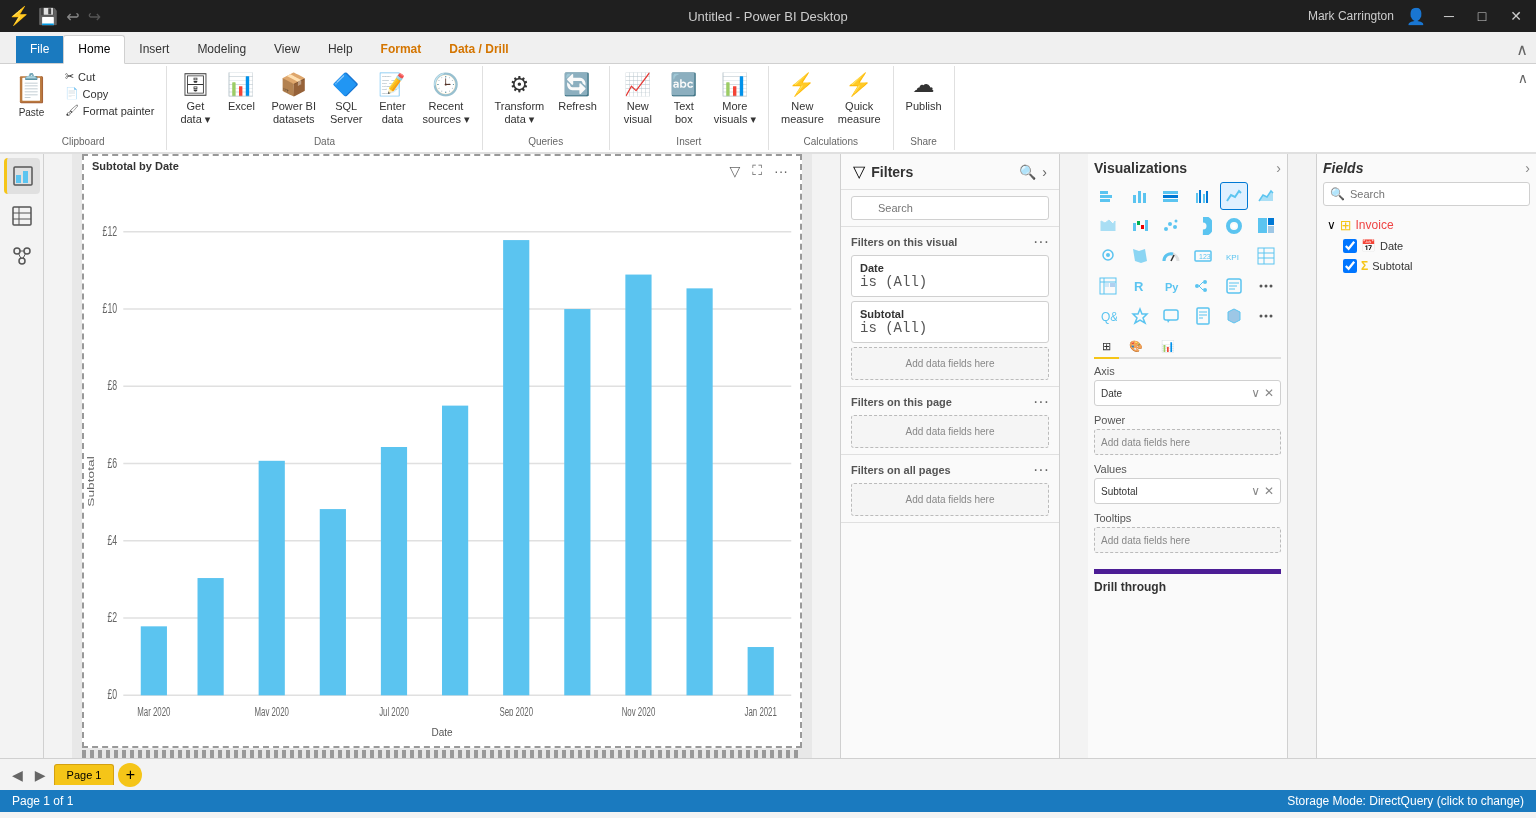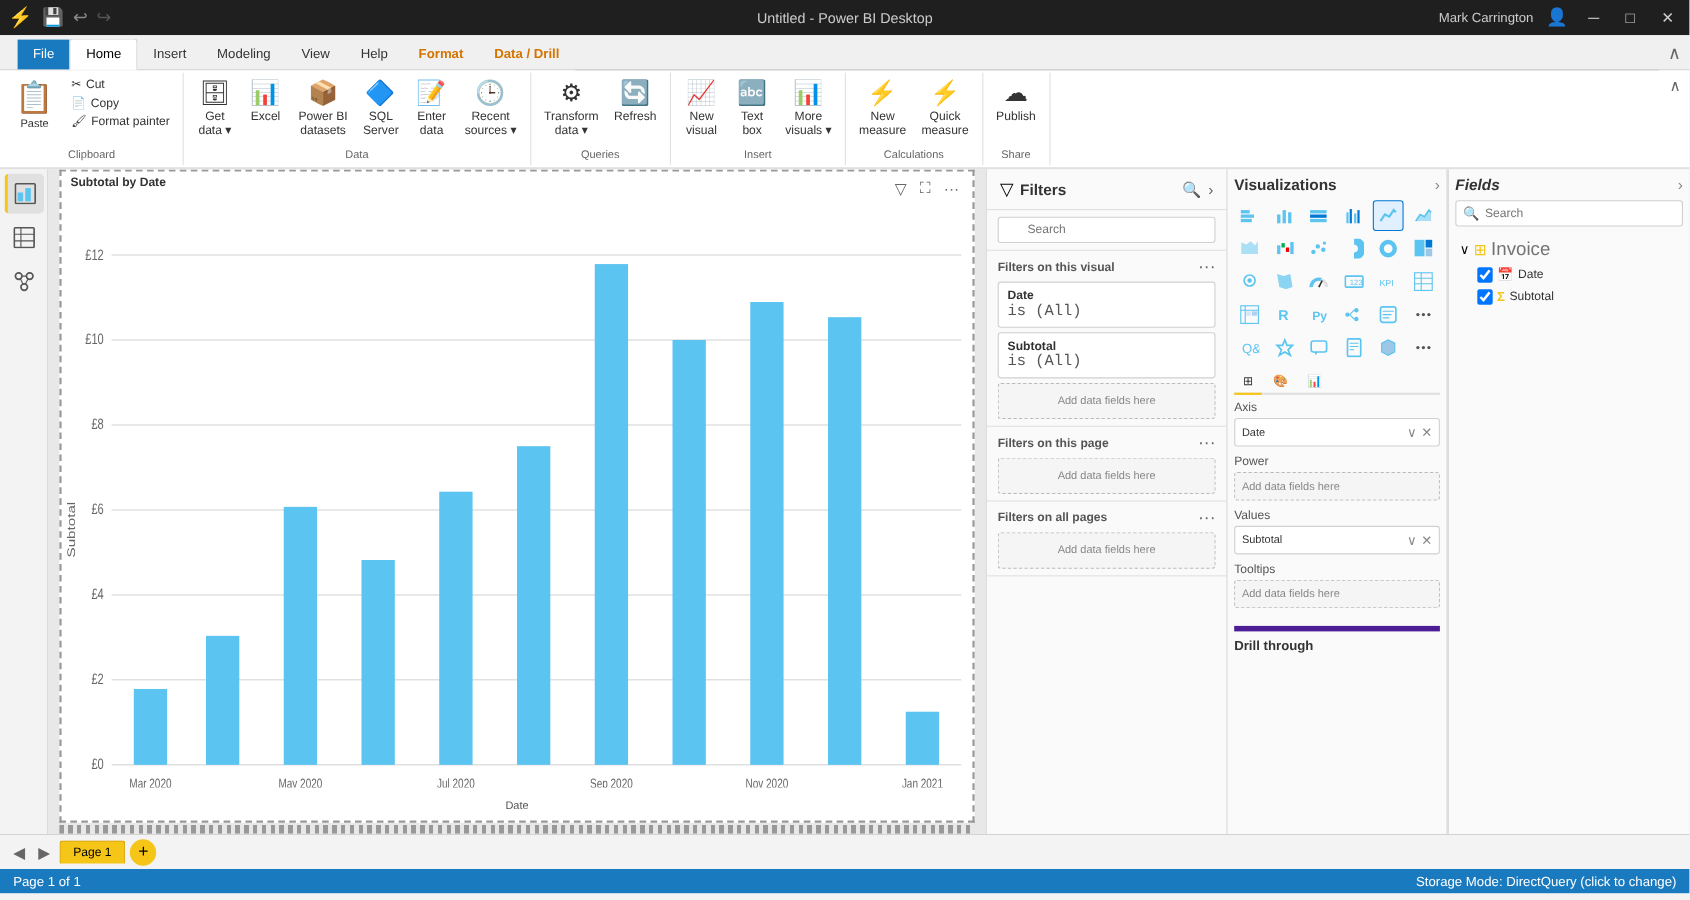--- a/index.html
+++ b/index.html
@@ -410,21 +410,21 @@
 
     .field-table { margin-bottom: 4px; }
     .field-table-header {
       display: flex;
       align-items: center;
       gap: 4px;
       padding: 3px 4px;
       cursor: pointer;
       border-radius: 3px;
     }
-    .field-table-name { font-size: 17px; color: #737373; font-weight: 500; }
+    .field-table-name { font-size: 12px; color: #ef4444; font-weight: 500; }
     .field-item {
       display: flex;
       align-items: center;
       gap: 4px;
       padding: 3px 4px 3px 20px;
       cursor: pointer;
       border-radius: 3px;
     }
     .field-checkbox { width: 14px; height: 14px; }
     .field-name { font-size: 11px; color: #333; }
@@ -630,21 +630,21 @@
         <span class="label">Publish</span>
       </button>
     </div>
     <div class="ribbon-group-label">Share</div>
   </div>
 
   <span style="flex:1;"></span>
   <button style="border:none;background:none;cursor:pointer;padding:4px 8px;font-size:14px;color:#666;align-self:flex-start;">∧</button>
 </div>
 
-<div style="display:flex; height: calc(818px - 32px - 32px - 96px - 32px - 22px);">
+<div style="display:flex; height: calc(818px - 32px - 32px - 96px - 32px - 22px); gap: 28px;">
 
   <div class="left-sidebar">
     <button class="sidebar-icon-btn active" title="Report view">
       <svg width="20" height="20" viewBox="0 0 20 20">
         <rect x="1" y="1" width="18" height="18" rx="1" fill="none" stroke="#555" stroke-width="1.5"></rect>
         <rect x="3" y="9" width="5" height="8" fill="#5bc4f0"></rect>
         <rect x="10" y="5" width="5" height="12" fill="#5bc4f0"></rect>
       </svg>
     </button>
     <button class="sidebar-icon-btn" title="Data view">

